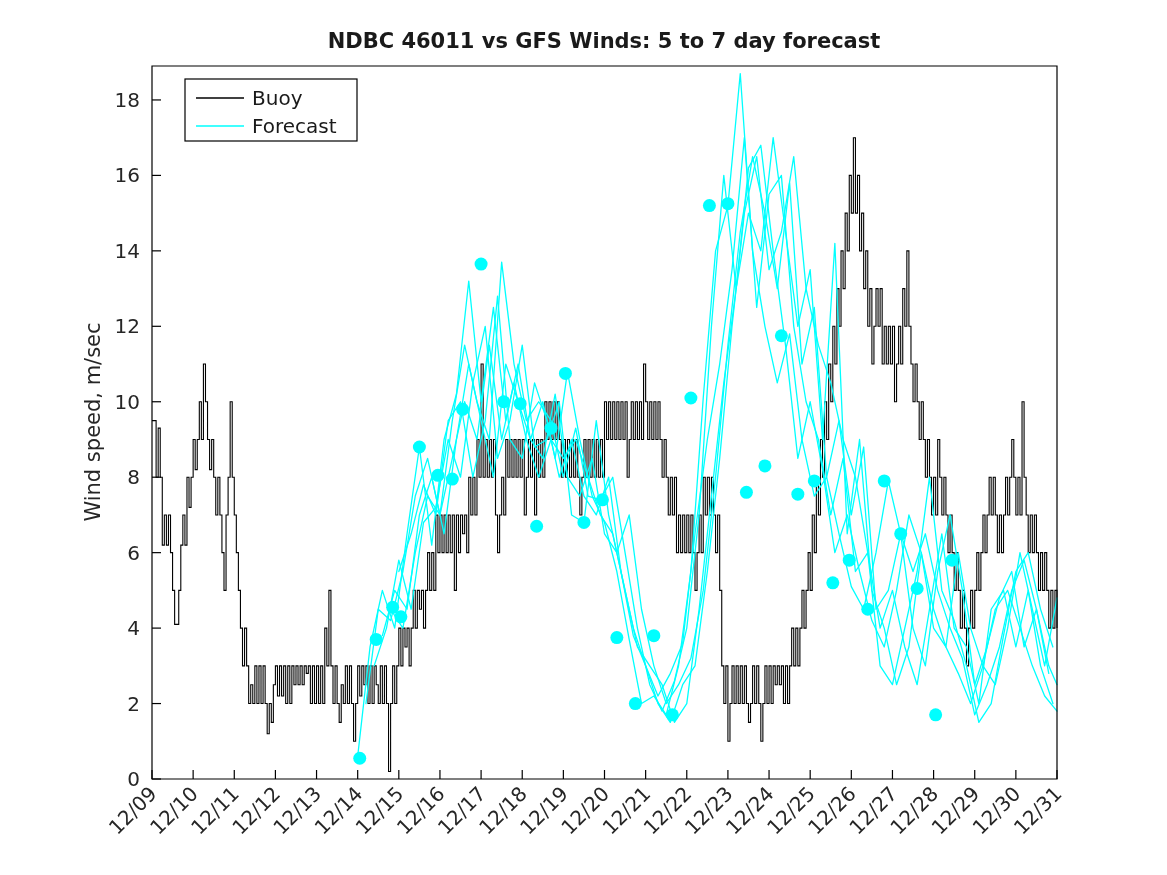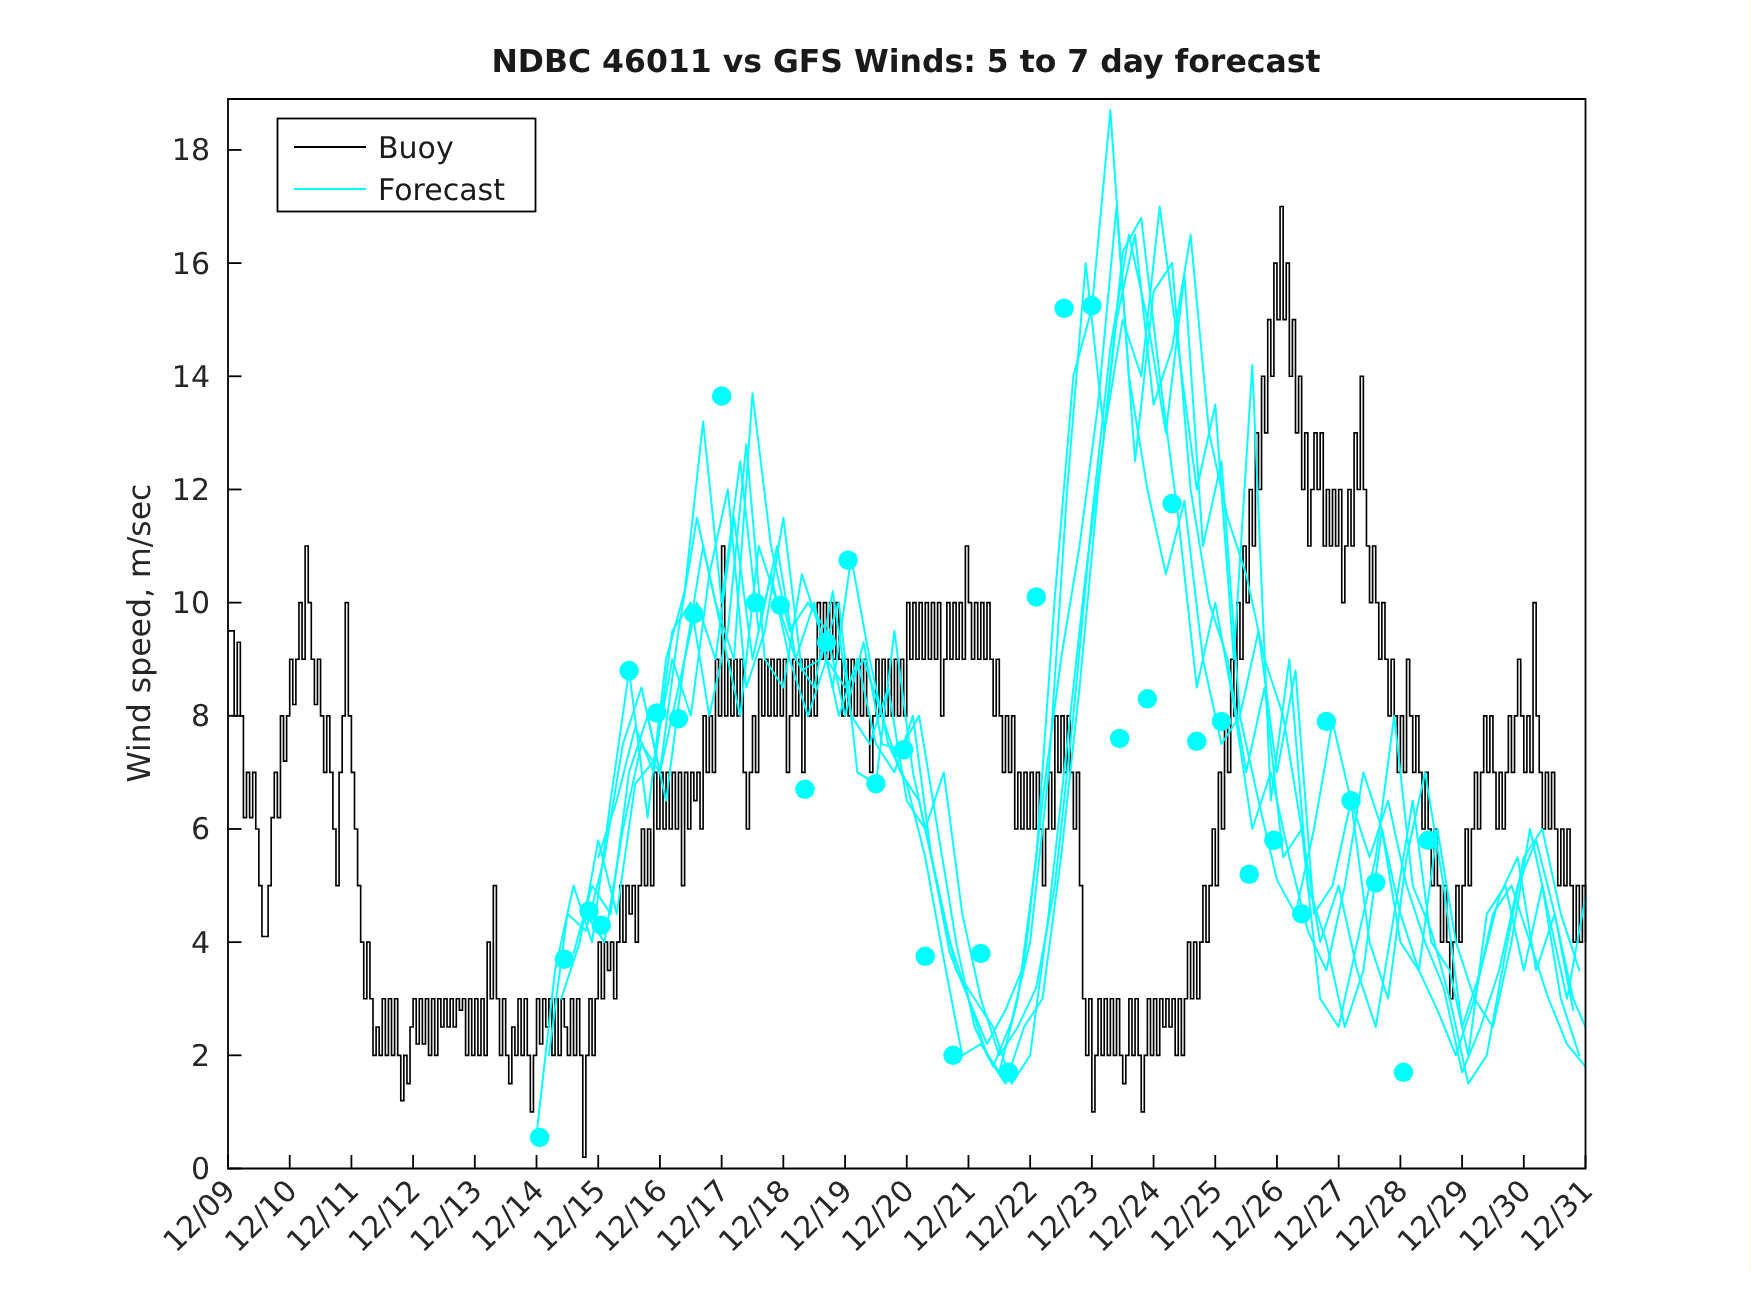--- a/index.html
+++ b/index.html
@@ -10,21 +10,21 @@
   body {
     width: 1167px;
     height: 875px;
     font-family: "DejaVu Sans", sans-serif;
     overflow: hidden;
   }
   #figure {
     position: relative;
     width: 1167px;
     height: 875px;
-    background: #fde047;
+    background: #7dd3fc;
   }
   #chart-svg {
     position: absolute;
     left: 0;
     top: 0;
     width: 1167px;
     height: 875px;
     display: block;
   }
   .chart-title {

